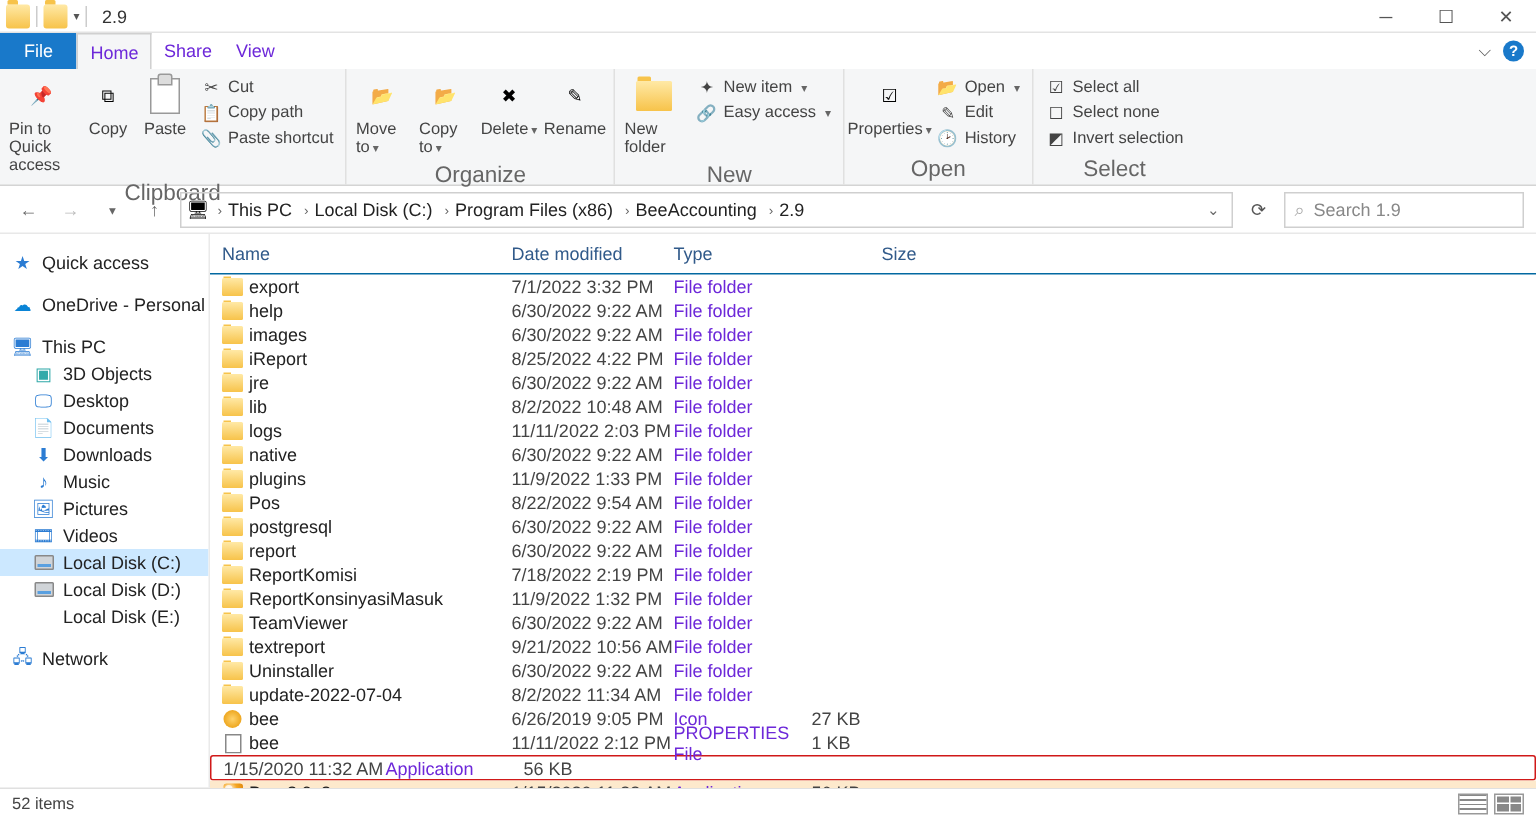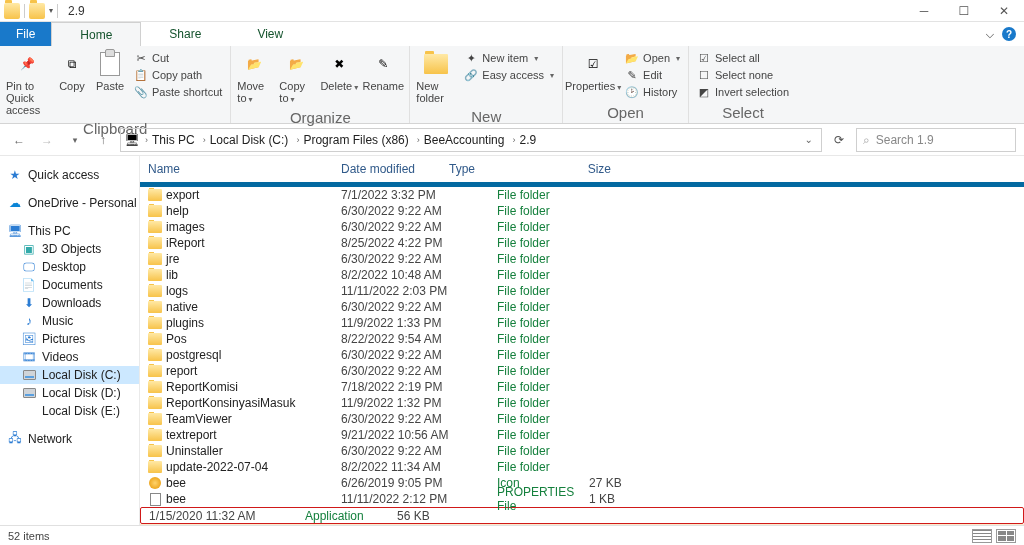--- a/index.html
+++ b/index.html
@@ -12,21 +12,21 @@
   .qat .folder-icon::before { content:""; position:absolute; top:-3px; left:1px; width:7px; height:3px; background:#f7c34a; border-radius:1px 1px 0 0; }
   .qat .sep { width:1px; height:14px; background:#ccc; margin:0 2px;}
   .qat .dd { font-size:8px; color:#555; margin-left:2px; }
   .title-text { margin-left: 8px; font-size: 12px; color: #333; }
   .win-controls { margin-left: auto; display: flex; }
   .win-controls div { width: 40px; height: 22px; display: flex; align-items: center; justify-content: center; color: #555; }
   
   
   .tabs-row { height: 24px; display: flex; align-items: stretch; background: #fff; }
   .file-tab { background: #1979ca; color: #fff; padding: 0 16px; display: flex; align-items: center; font-size: 12px; }
-  .tab { padding: 0 28px; display: flex; align-items: center; color: #14532d; }
+  .tab { padding: 0 8px; display: flex; align-items: center; color: #6d28d9; }
   .tab.active { background: #f5f6f7; border:1px solid #d0d0d0; border-bottom:none; }
   .tabs-row .right { margin-left:auto; display:flex; align-items:center; padding-right:8px; gap:8px; }
   .help-chevron { color:#555; font-size:11px; }
   .help-circle { width:14px; height:14px; border-radius:50%; background:#1979ca; color:#fff; display:flex; align-items:center; justify-content:center; font-size:10px; font-weight:bold; }
   
   
   .ribbon { height: 78px; background: #f5f6f7; border-bottom:1px solid #d4d4d4; display:flex; }
   .rgroup { display:flex; flex-direction:column; border-right:1px solid #e0e0e0; padding: 2px 4px 0 4px; }
   .rgroup .items { flex:1; display:flex; align-items:flex-start; gap:2px; }
   .rgroup .label { text-align:center; font-size:15px; color:#666; padding:2px 0; }
@@ -56,35 +56,35 @@
   .side-item { display:flex; align-items:center; gap:6px; padding:2px 8px; font-size:12px; color:#222; white-space:nowrap; }
   .side-item.header { font-weight:normal; }
   .side-item.child { padding-left:22px; }
   .side-item.selected { background:#cce8ff; }
   .si-ic { width:14px; height:14px; display:inline-flex; align-items:center; justify-content:center; flex-shrink:0; }
   
   .content { flex:1; display:flex; flex-direction:column; overflow:hidden; }
   .columns { display:flex; padding:4px 8px; color:#4a6; color:#335; }
   .columns .col { color:#1a4e8a; font-size:12px; padding:2px 0; }
   .columns .col { color:#335b8a; }
-  .columns { border-bottom:5px solid #0369a1; }
+  .columns { border-bottom:1px solid #0369a1; }
   .col-name { width:193px; padding-left:18px; color:#4a6ea9;}
   .col-date { width:108px; color:#4a6ea9;}
   .col-type { width:92px; color:#4a6ea9;}
   .col-size { width:70px; text-align:right; color:#4a6ea9;}
   .columns .col { color:#315a8a; }
   
   .files { flex:1; overflow-y:auto; overflow-x:hidden; }
   .file-row { display:flex; align-items:center; padding:0 8px; height:16px; font-size:12px; color:#222; }
   .file-row.highlight-red { border:1.5px solid #d01919; border-radius:2px; height:17px; }
   .file-row.highlight-sel { background:#fde9cc; }
   .file-row .fi-ic { width:14px; height:14px; margin-right:4px; display:inline-flex; align-items:center; justify-content:center; flex-shrink:0; }
   .fc-name { width:193px; display:flex; align-items:center; overflow:hidden; text-overflow:ellipsis; white-space:nowrap;}
   .fc-date { width:108px; color:#444; }
-  .fc-type { width:92px; color:#15803d;margin-left:48px; }
+  .fc-type { width:92px; color:#6d28d9; }
   .fc-size { width:70px; text-align:left; color:#444; }
   
   
   .statusbar { height:20px; border-top:1px solid #e0e0e0; display:flex; align-items:center; padding:0 8px; font-size:11px; color:#444; }
   .statusbar .right { margin-left:auto; display:flex; gap:4px; }
   .view-toggle { width:20px; height:14px; border:1px solid #999; display:flex; }
   .view-toggle.details::before { content:""; flex:1; background:repeating-linear-gradient(#888,#888 1px,transparent 1px,transparent 3px); }
   .view-toggle.large { display:grid; grid-template-columns:1fr 1fr; grid-template-rows:1fr 1fr; gap:1px; padding:1px;}
   .view-toggle.large div{ background:#888; }
   

